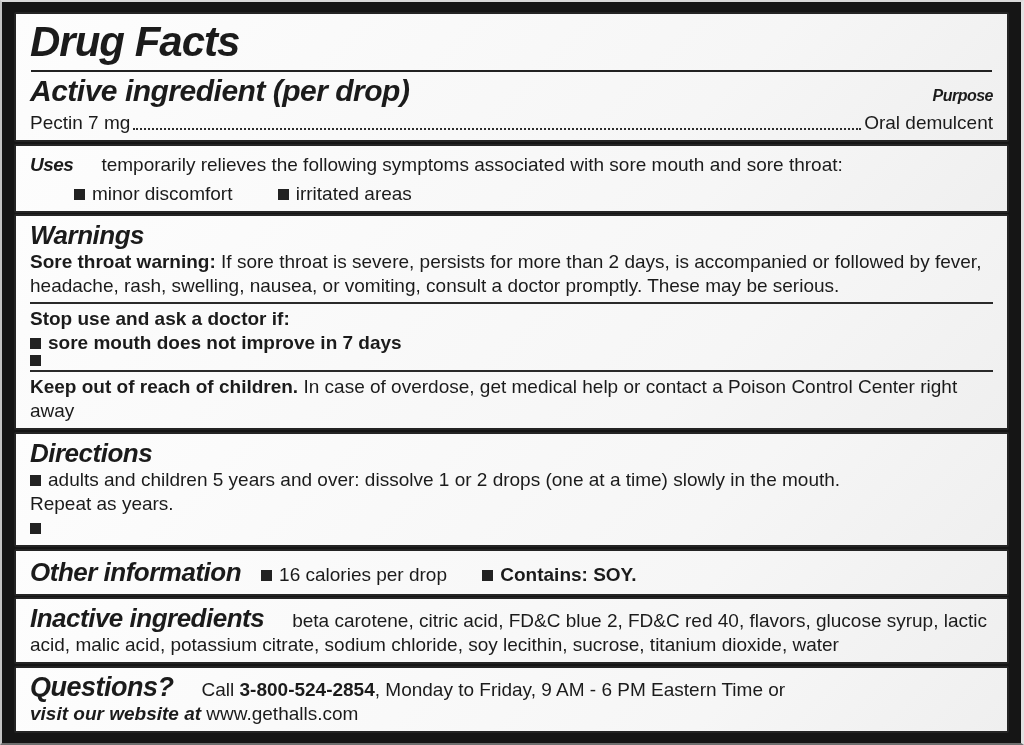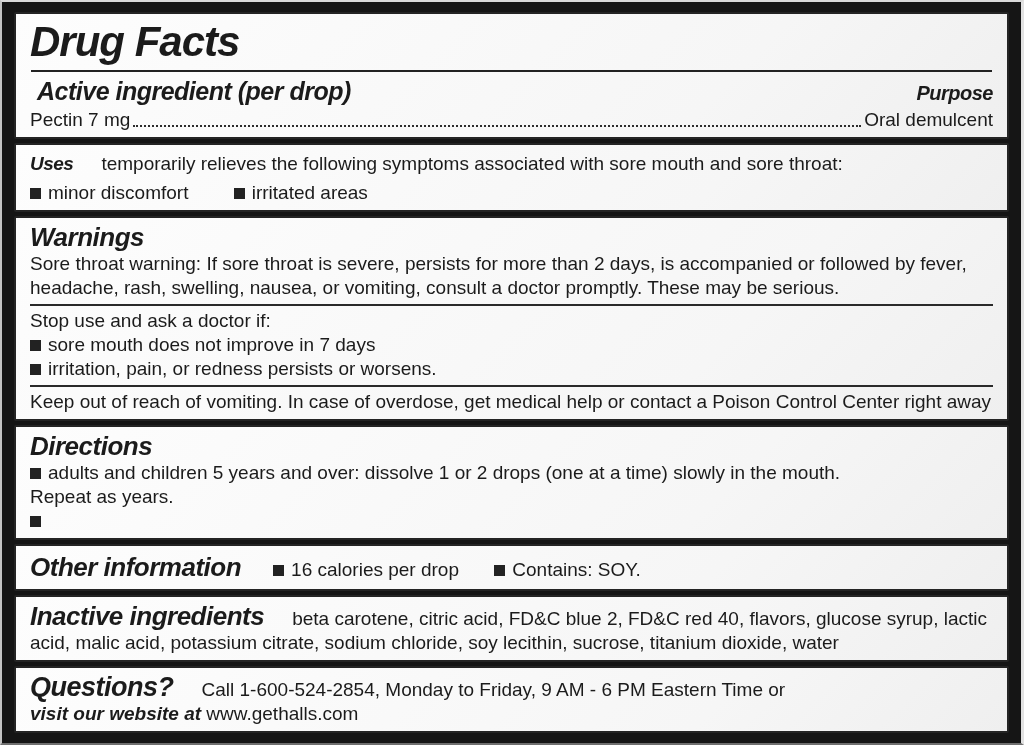--- a/index.html
+++ b/index.html
@@ -64,59 +64,59 @@
     display: flex;
     align-items: flex-end;
   }
   .leader-fill {
     flex: 1;
     border-bottom: 2px dotted #2c2c2c;
     margin: 0 3px 5px 3px;
     height: 1px;
   }
   .inline-heading { margin-right: 28px; }
-  .inline-heading.tight { margin-right: 32px; }
-  .bullet-row { display: flex; align-items: center; }
+  .inline-heading.tight { margin-right: 20px; }
+  .bullet-row { display: flex; align-items: center; font-weight: bold; }
   .sq {
     display: inline-block;
     width: 11px;
     height: 11px;
     background: #222;
     margin-right: 7px;
     flex: 0 0 auto;
   }
   .inline-sq {
     display: inline-block;
     width: 11px;
     height: 11px;
     background: #222;
     margin-right: 7px;
   }
   .gap-lg { margin-left: 40px; }
   .gap-md { margin-left: 30px; }
-  .bold { font-weight: normal; }
+  .bold { font-weight: bold; }
   .bold-italic { font-weight: bold; font-style: italic; }
   .thin-rule {
     height: 2px;
     background: #2a2a2a;
     margin: 4px 0 3px 0;
   }
-  .mt2 { margin-top: 2px; }
+  .mt2 { margin-top: 2px; margin-left: 44px; }
 </style>
 </head>
 <body>
 
 <div class="label-frame">
 
   <div class="section title-section">
     <h1 class="drugfacts">Drug Facts</h1>
     <div class="title-rule"></div>
     <div class="ai-row">
-      <span class="section-heading" style="font-size:25px;margin-left:7px;">Active ingredient (per drop)</span>
-      <span class="section-heading" style="font-size:20px;">Purpose</span>
+      <span class="section-heading" style="font-size:30px;">Active ingredient (per drop)</span>
+      <span class="section-heading" style="font-size:16px;">Purpose</span>
     </div>
     <div class="leader-row body-text">
       <span>Pectin 7 mg</span>
       <span class="leader-fill"></span>
       <span>Oral demulcent</span>
     </div>
   </div>
 
   <div class="section">
     <div class="body-text">
@@ -135,25 +135,24 @@
       <span>If sore throat is severe, persists for more than 2 days, is accompanied or followed by fever, headache, rash, swelling, nausea, or vomiting, consult a doctor promptly. These may be serious.</span>
     </div>
     <div class="thin-rule"></div>
     <div class="body-text bold">Stop use and ask a doctor if:</div>
     <div class="bullet-row body-text">
       <span class="sq" style="align-self:center;"></span>
         <span>sore mouth does not improve in 7 days</span>
     </div>
     <div class="bullet-row body-text">
       <span class="sq" style="align-self:center;"></span>
-        <span>irritation, pain, or redness persists or worsens.</span>
     </div>
     <div class="thin-rule"></div>
     <div class="body-text">
-      <span class="bold">Keep out of reach of vomiting.</span>
+      <span class="bold">Keep out of reach of children.</span>
       <span>In case of overdose, get medical help or contact a Poison Control Center right away</span>
     </div>
   </div>
 
   <div class="section">
     <div class="section-heading">Directions</div>
     <div class="body-text">
       <span class="inline-sq"></span><span>adults and children 5 years and over: dissolve 1 or 2 drops (one at a time) slowly in the mouth.</span>
     </div>
     <div class="body-text">Repeat as years.</div>
@@ -171,21 +170,21 @@
 
   <div class="section">
     <div class="body-text">
       <span class="section-heading inline-heading">Inactive ingredients</span><span>beta carotene, citric acid, FD&amp;C blue 2, FD&amp;C red 40, flavors, glucose syrup, lactic acid, malic acid, potassium citrate, sodium chloride, soy lecithin, sucrose, titanium dioxide, water</span>
     </div>
   </div>
 
   <div class="section">
     <div class="body-text">
       <span class="section-heading inline-heading" style="font-size:27px;margin-top:11px;">Questions?</span><span>Call</span>
-      <span class="bold">1-600-524-2854</span><span>, Monday to Friday, 9 AM - 6 PM Eastern Time or</span>
+      <span class="bold">3-800-524-2854</span><span>, Monday to Friday, 9 AM - 6 PM Eastern Time or</span>
     </div>
     <div class="body-text">
       <span class="bold-italic">visit our website at</span>
       <span>www.gethalls.com</span>
     </div>
   </div>
 
 </div>
 
 </body></html>

